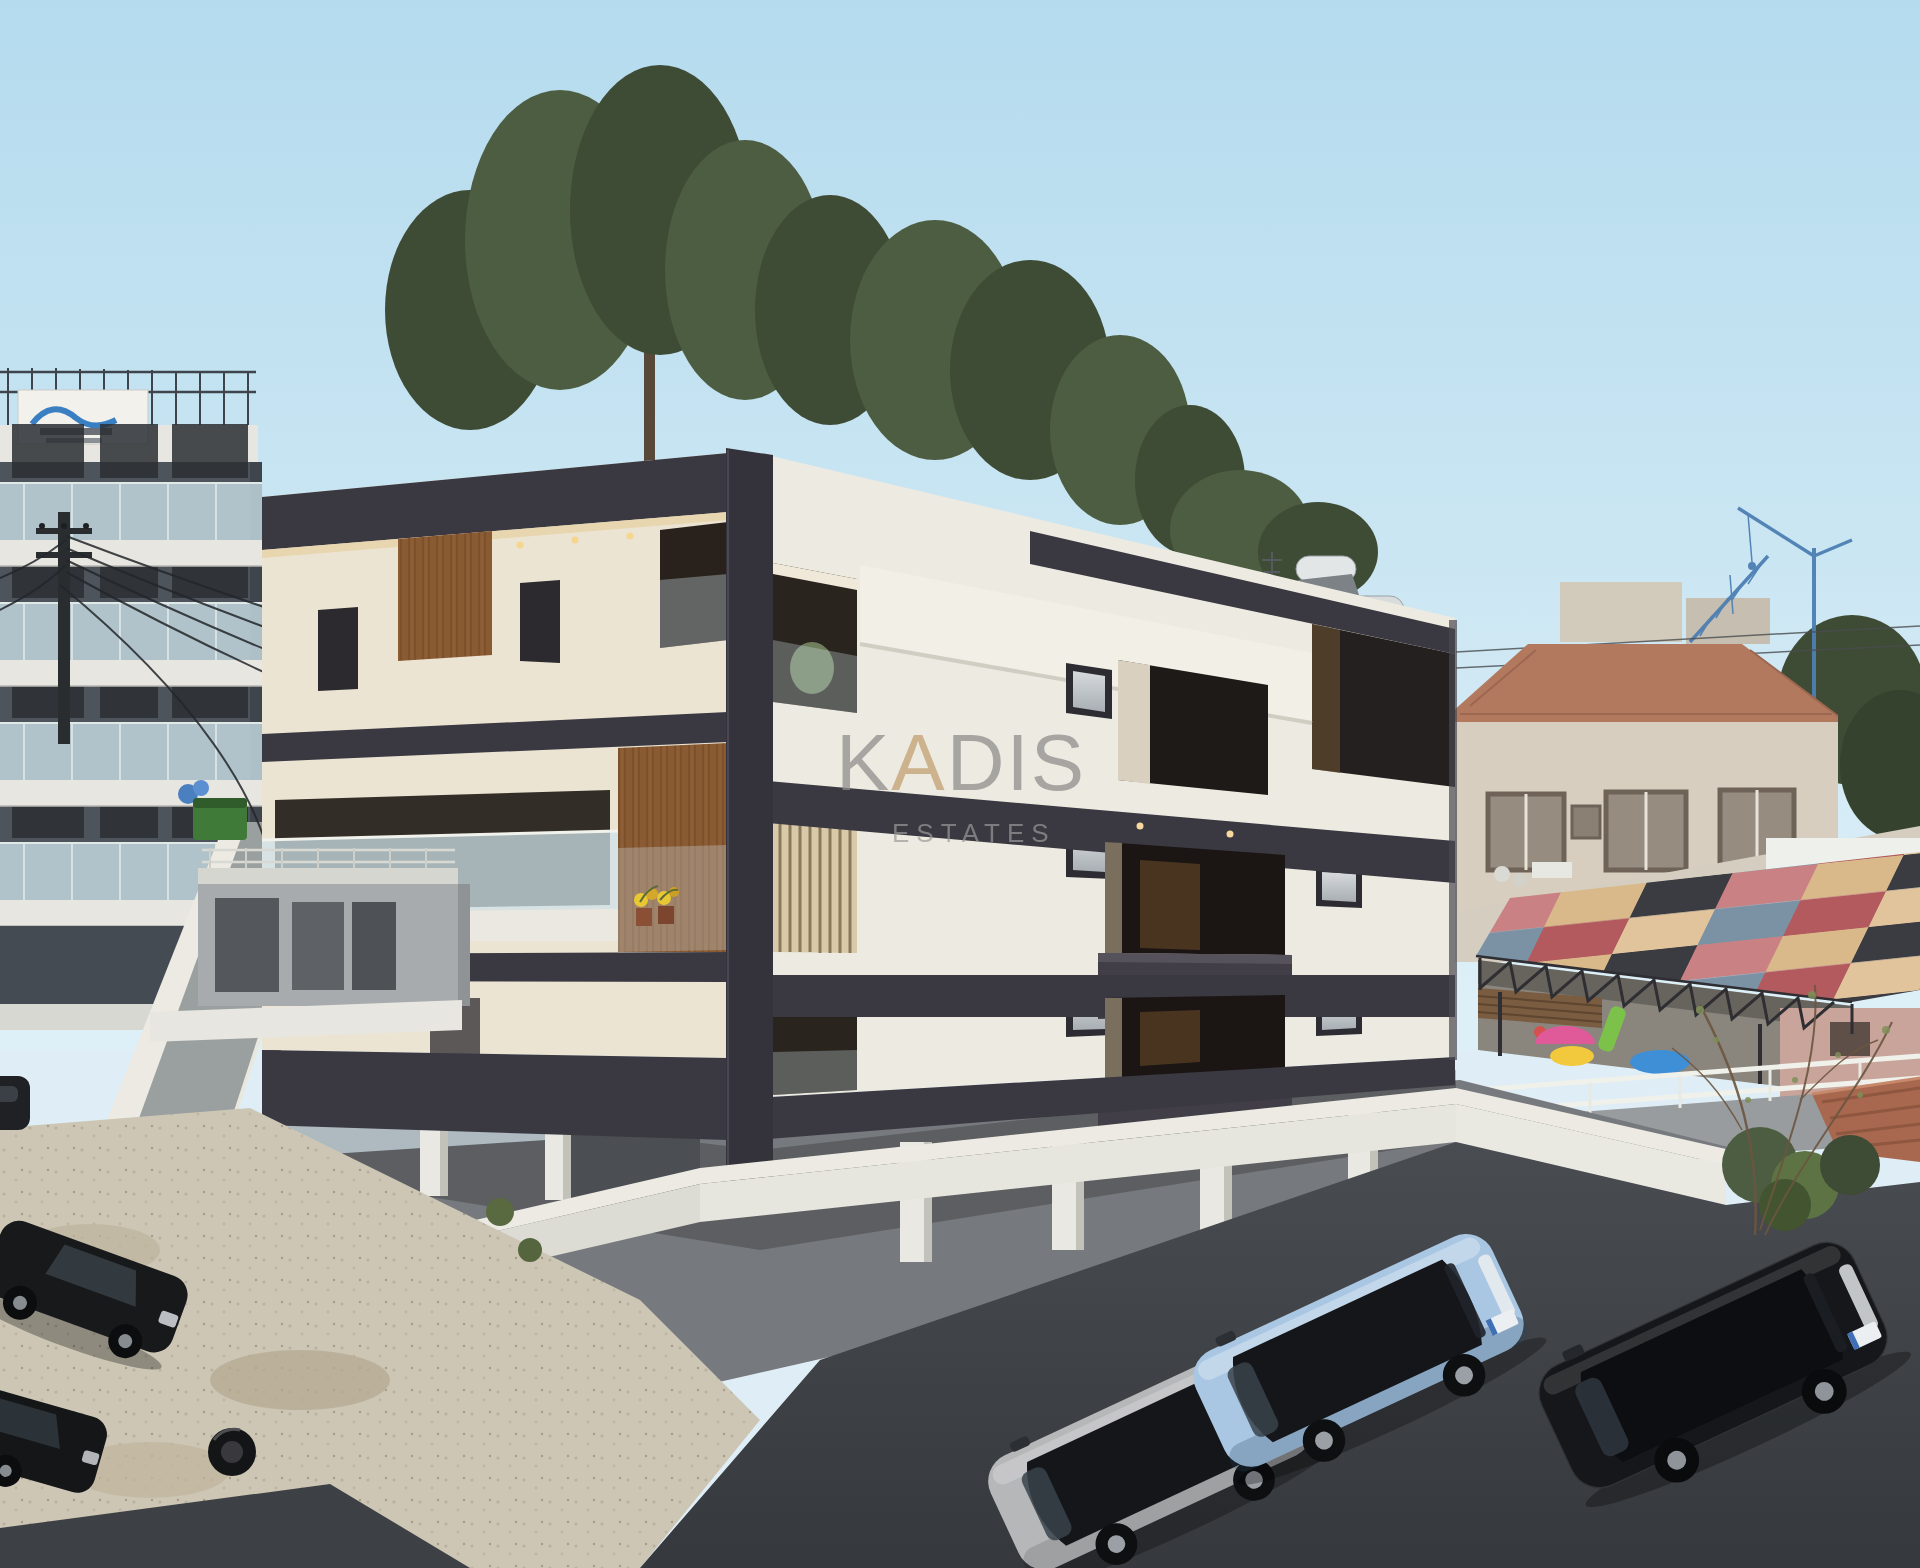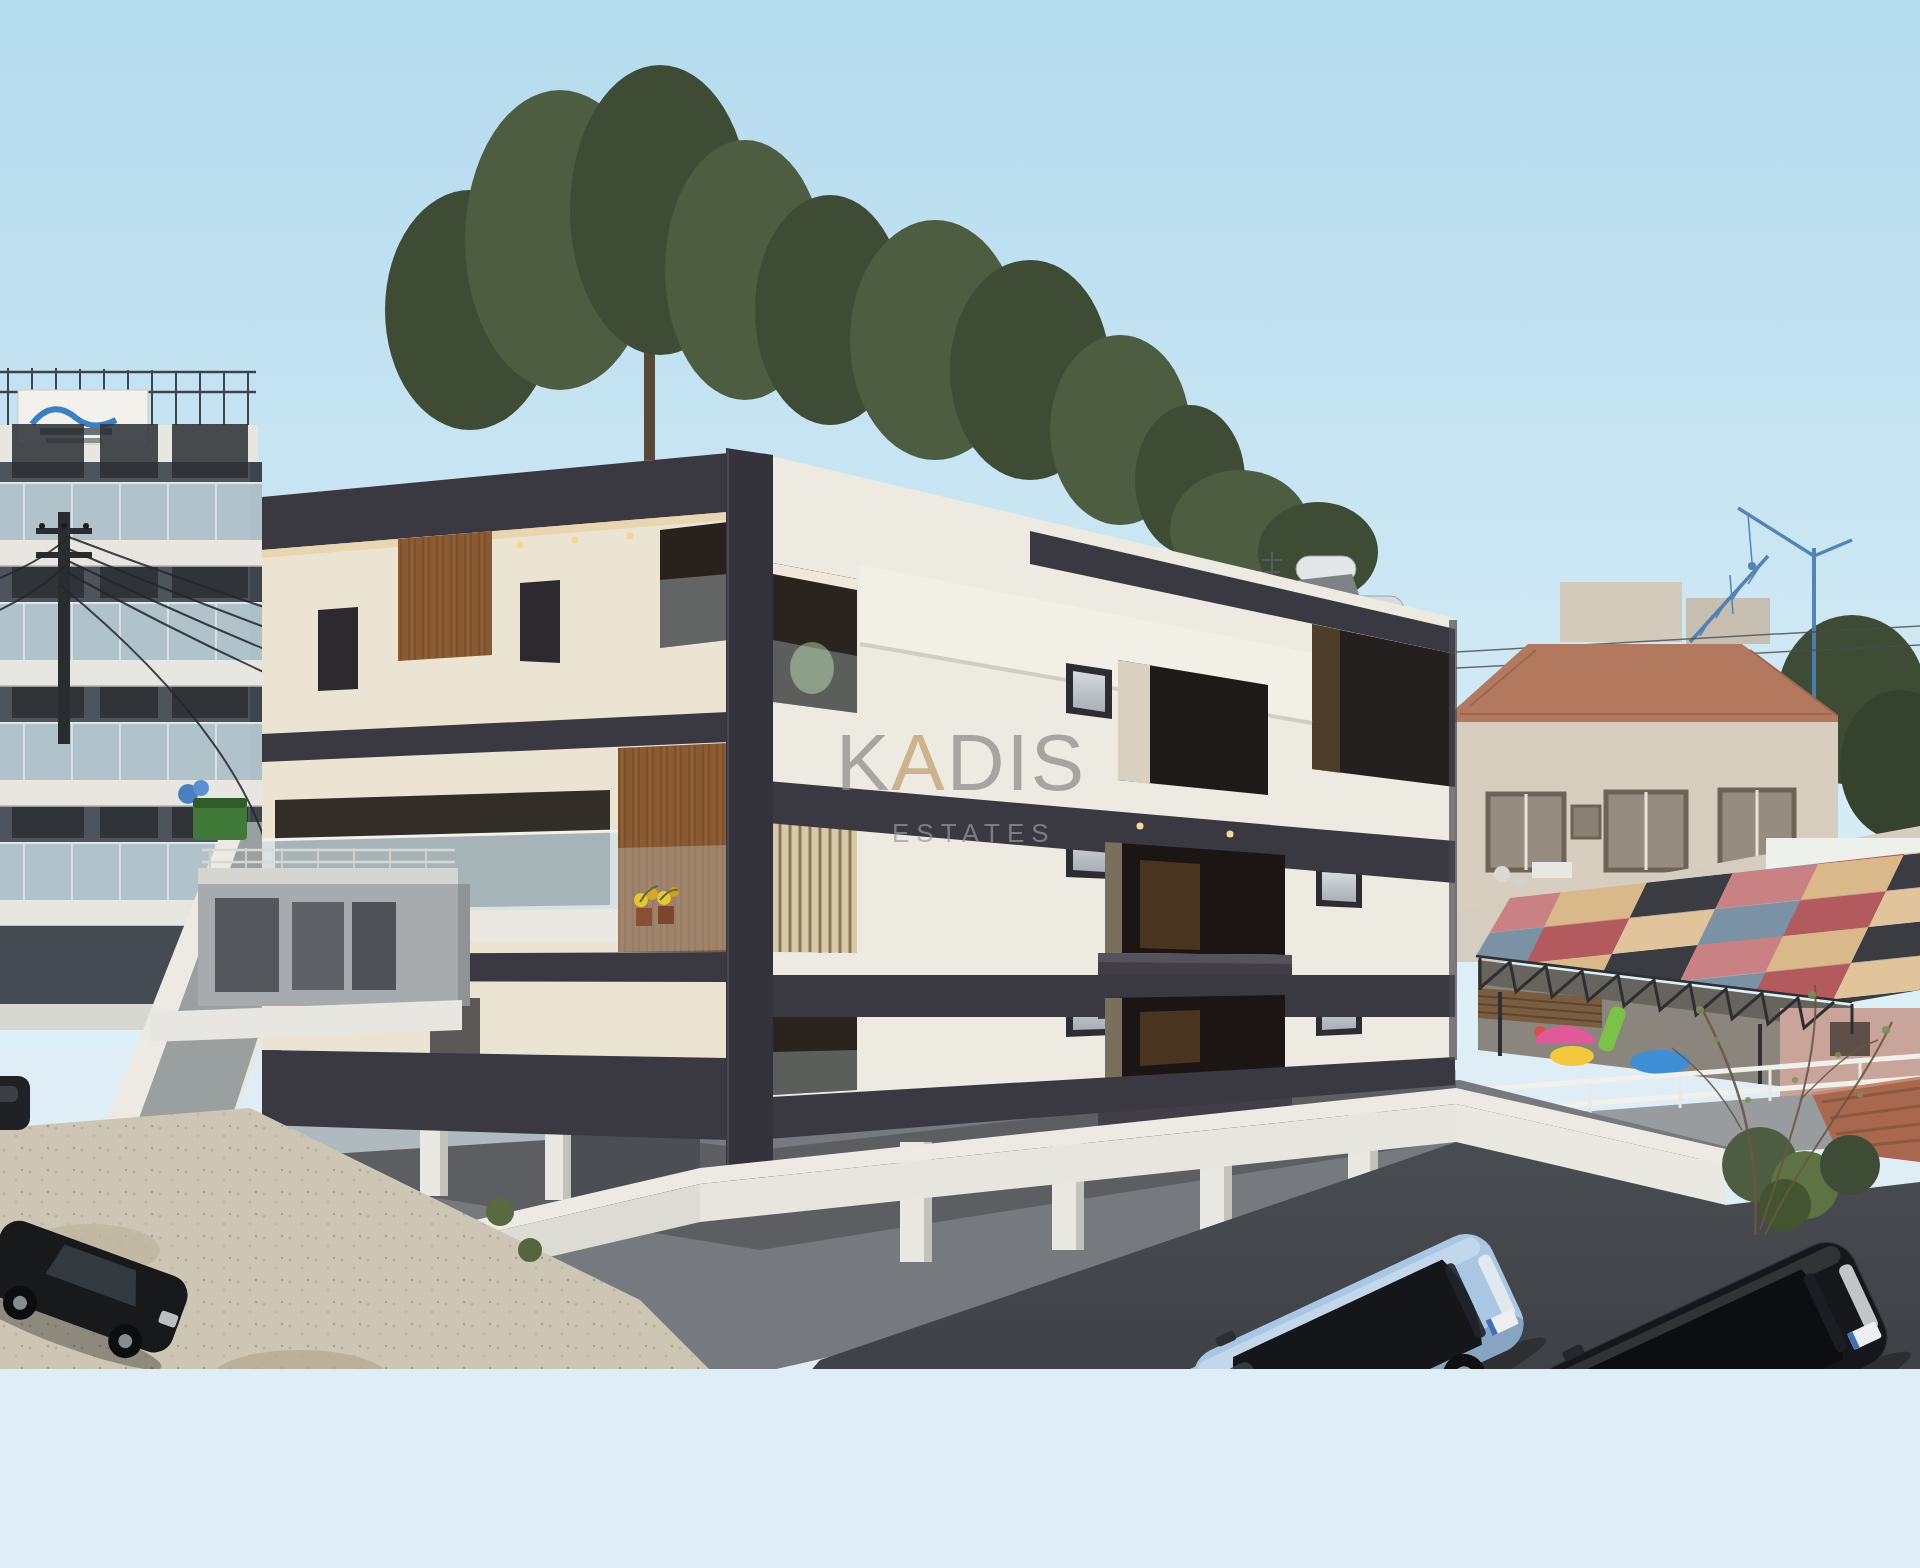--- a/index.html
+++ b/index.html
@@ -1,16 +1,16 @@
 <!DOCTYPE html>
 <html style="--sky_top: #b4dbee; --sky_bottom: #ddeff7; --building_white: #edebe1; --building_cream: #ece4d3; --charcoal: #3a3841; --charcoal_deep: #34323b; --wood: #8a5a33; --wood_dark: #6e4526; --glass_balcony: #cfe2e8; --opening_dark: #241f1b; --slab_white: #eae8e0; --deck_gray: #76797d; --site_wall: #eceae2; --road_dark: #44474b; --asphalt_deep: #383b3f; --gravel: #cdc6b5; --left_building: #4d545c; --left_slab: #e7e6e1; --left_glass: #c9dfe7; --second_building: #c2c4c0; --street_gray: #9aa09f; --terracotta: #b3795f; --house_wall: #d8cec0; --crane_blue: #4d7fb3; --pink_building: #c9a49b; --foliage_dark: #3e4b35; --foliage_mid: #4d5d41; --foliage_light: #5d7343; --fence_white: #f0f1eb;"><head>
 <meta charset="utf-8">
 <style>
   html,body{margin:0;padding:0;background:#dfeef6;}
-  .canvas{position:relative;width:1920px;height:1369px;overflow:hidden;font-family:"Liberation Sans",sans-serif;}
+  .canvas{position:relative;width:1920px;height:1568px;overflow:hidden;font-family:"Liberation Sans",sans-serif;}
   svg{position:absolute;left:0;top:0;display:block;}
   .charcoal{fill:var(--charcoal,#3a3841);}
   .charcoal-deep{fill:var(--charcoal_deep,#34323b);}
   .white-face{fill:var(--building_white,#edebe1);}
   .cream-face{fill:var(--building_cream,#ece4d3);}
   .slab{fill:var(--slab_white,#eae8e0);}
   .glass{fill:var(--glass_balcony,#cfe2e8);}
   .deck{fill:var(--deck_gray,#76797d);}
   .sitewall{fill:var(--site_wall,#eceae2);}
   .sitewall-face{fill:#dcdbd4;}

